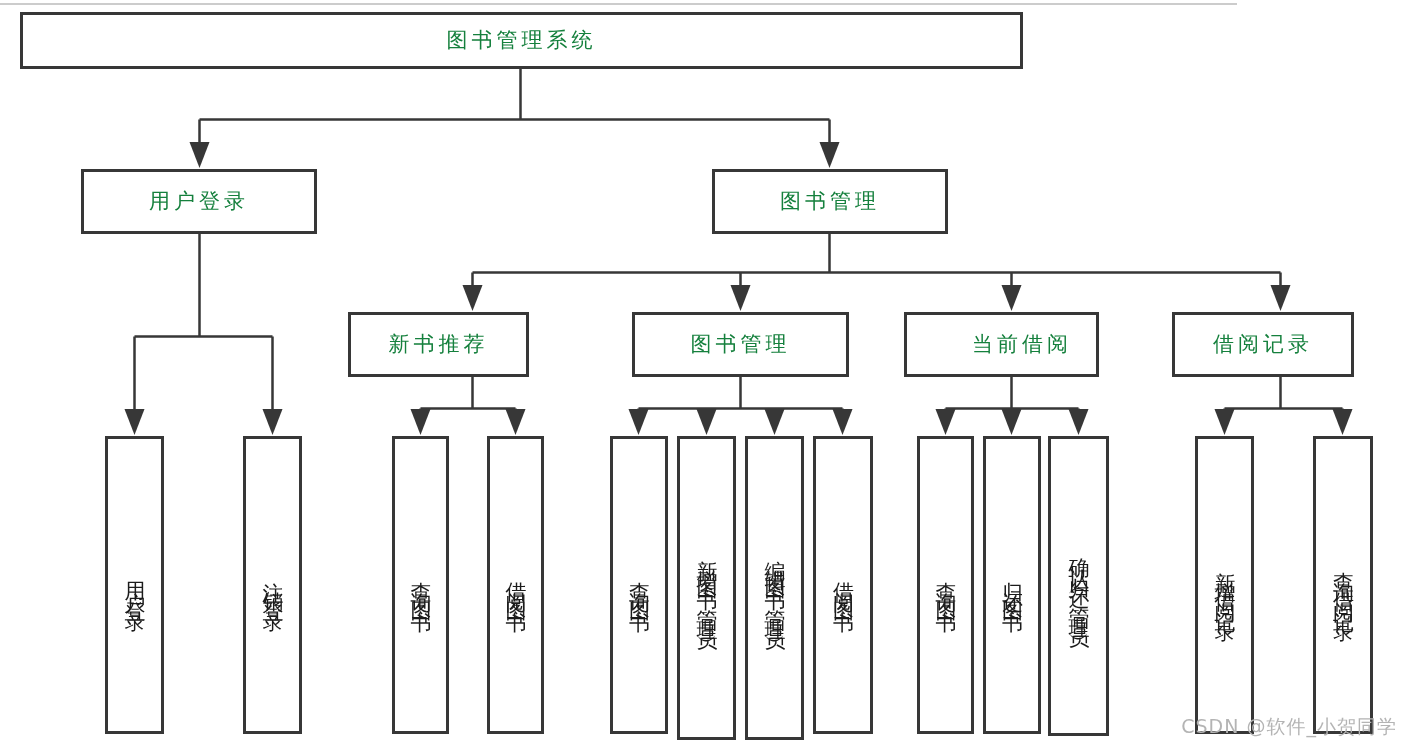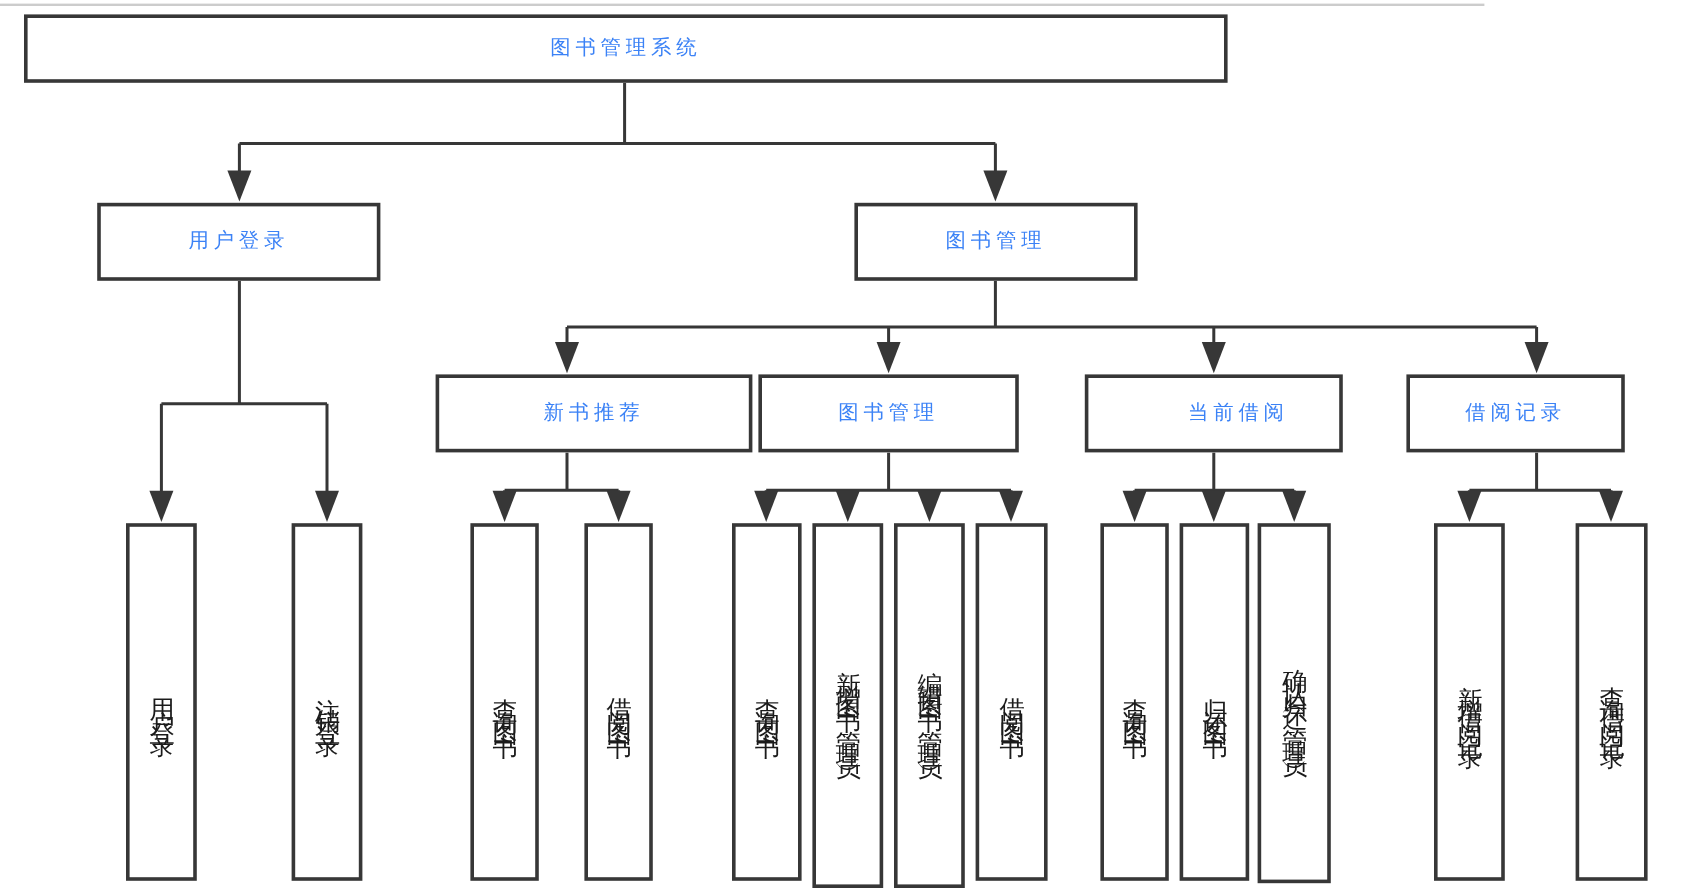--- a/index.html
+++ b/index.html
@@ -6,32 +6,32 @@
   .canvas{
     position:relative;width:1405px;height:747px;background:#ffffff;overflow:hidden;
     font-family:"DejaVu Sans",sans-serif;
   }
   .connectors{position:absolute;left:0;top:0;pointer-events:none;}
   .node{
     position:absolute;box-sizing:border-box;border:3px solid #373737;background:#ffffff;
     display:flex;align-items:center;justify-content:center;
   }
   .lbl{
-    color:#3b82f6;font-size:17px;letter-spacing:4px;white-space:nowrap;line-height:1;
+    color:#15803d;font-size:21px;letter-spacing:4px;white-space:nowrap;line-height:1;
   }
   .vlbl{
     color:#1b1b1b;font-size:21px;line-height:1;
     writing-mode:vertical-lr;text-orientation:mixed;letter-spacing:10px;white-space:nowrap;
   }
   .root-box  {left:20px;  top:12px;  width:1003px;height:57px;}
   .l1a       {left:81px;  top:169px; width:236px; height:65px;}
   .l1b       {left:712px; top:169px; width:236px; height:65px;}
-  .l2a       {left:363px; top:312px; width:264px; height:65px;}
+  .l2a       {left:348px; top:312px; width:181px; height:65px;}
   .l2b       {left:632px; top:312px; width:217px; height:65px;}
-  .l2c       {left:904px; top:312px; width:215px; height:65px;padding-left:41px;}
+  .l2c       {left:904px; top:312px; width:195px; height:65px;padding-left:41px;}
   .l2d       {left:1172px;top:312px; width:182px; height:65px;}
   .leaf1 {left:105px; top:436px;width:59px;height:298px;}
   .leaf2 {left:243px; top:436px;width:59px;height:298px;}
   .leaf3 {left:392px; top:436px;width:57px;height:298px;}
   .leaf4 {left:487px; top:436px;width:57px;height:298px;}
   .leaf5 {left:610px; top:436px;width:58px;height:298px;}
   .leaf6 {left:677px; top:436px;width:59px;height:304px;}
   .leaf7 {left:745px; top:436px;width:59px;height:304px;}
   .leaf8 {left:813px; top:436px;width:60px;height:298px;}
   .leaf9 {left:917px; top:436px;width:57px;height:298px;}
@@ -145,14 +145,15 @@
     <span class="vlbl">确认归还（管理员）</span>
   </div>
 
   <div class="node leaf12">
     <span class="vlbl">新增借阅记录</span>
   </div>
   <div class="node leaf13">
     <span class="vlbl">查询借阅记录</span>
   </div>
 
+  <div class="watermark">CSDN @软件_小贺同学</div>
 
 </div>
 
 </body></html>

